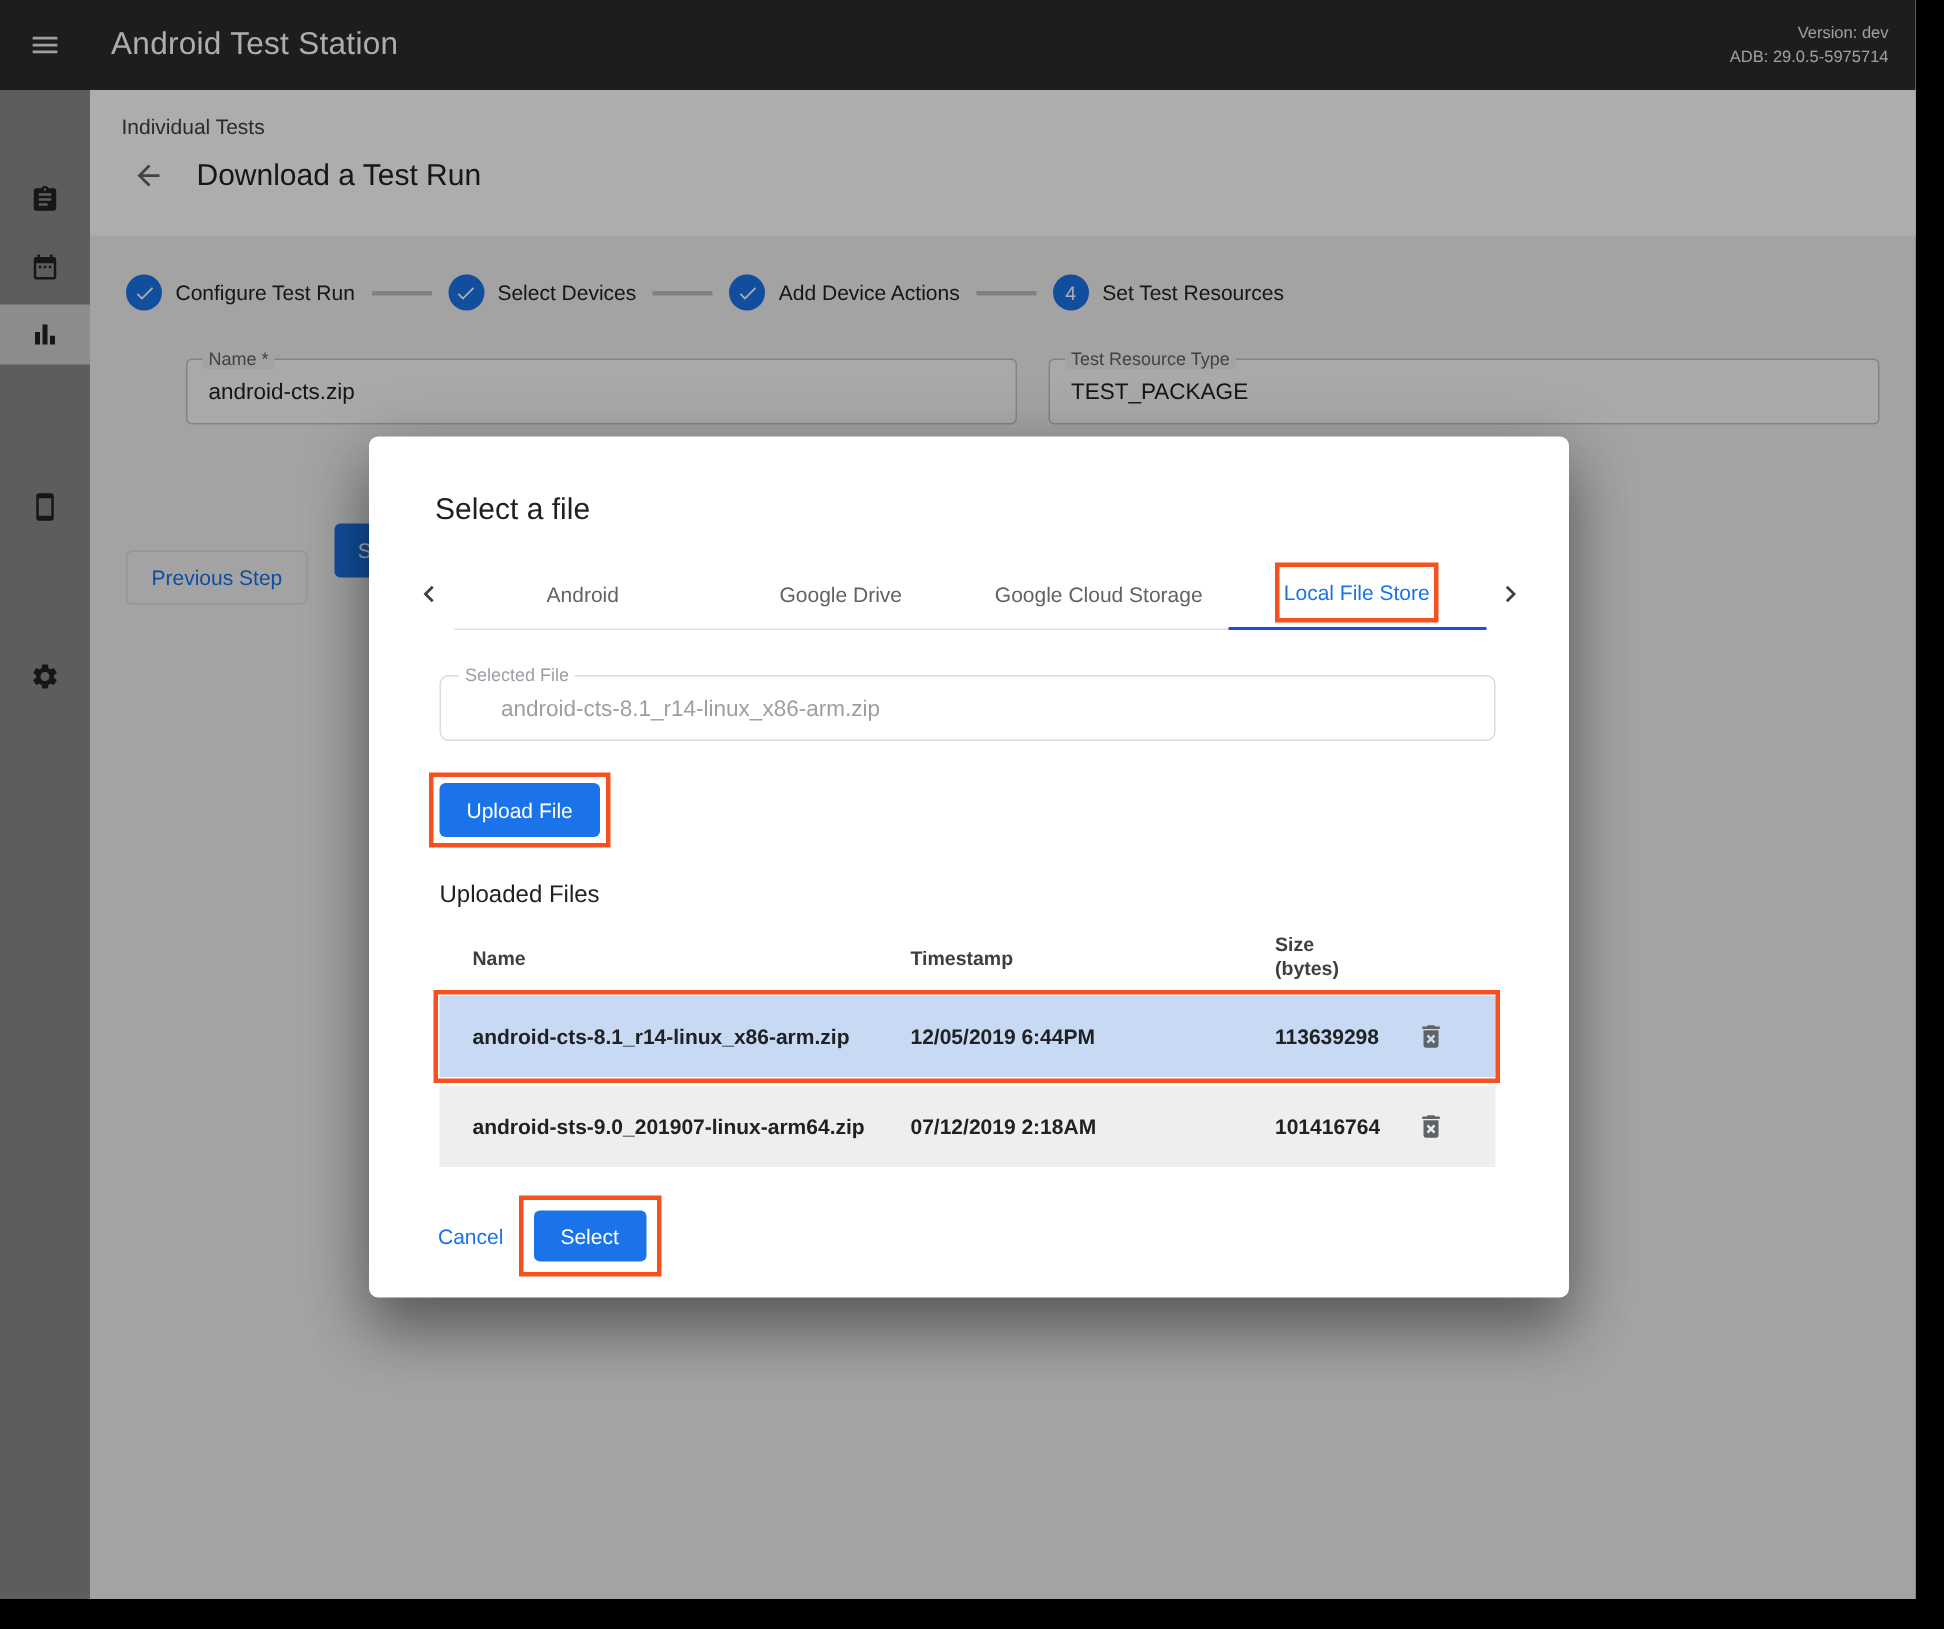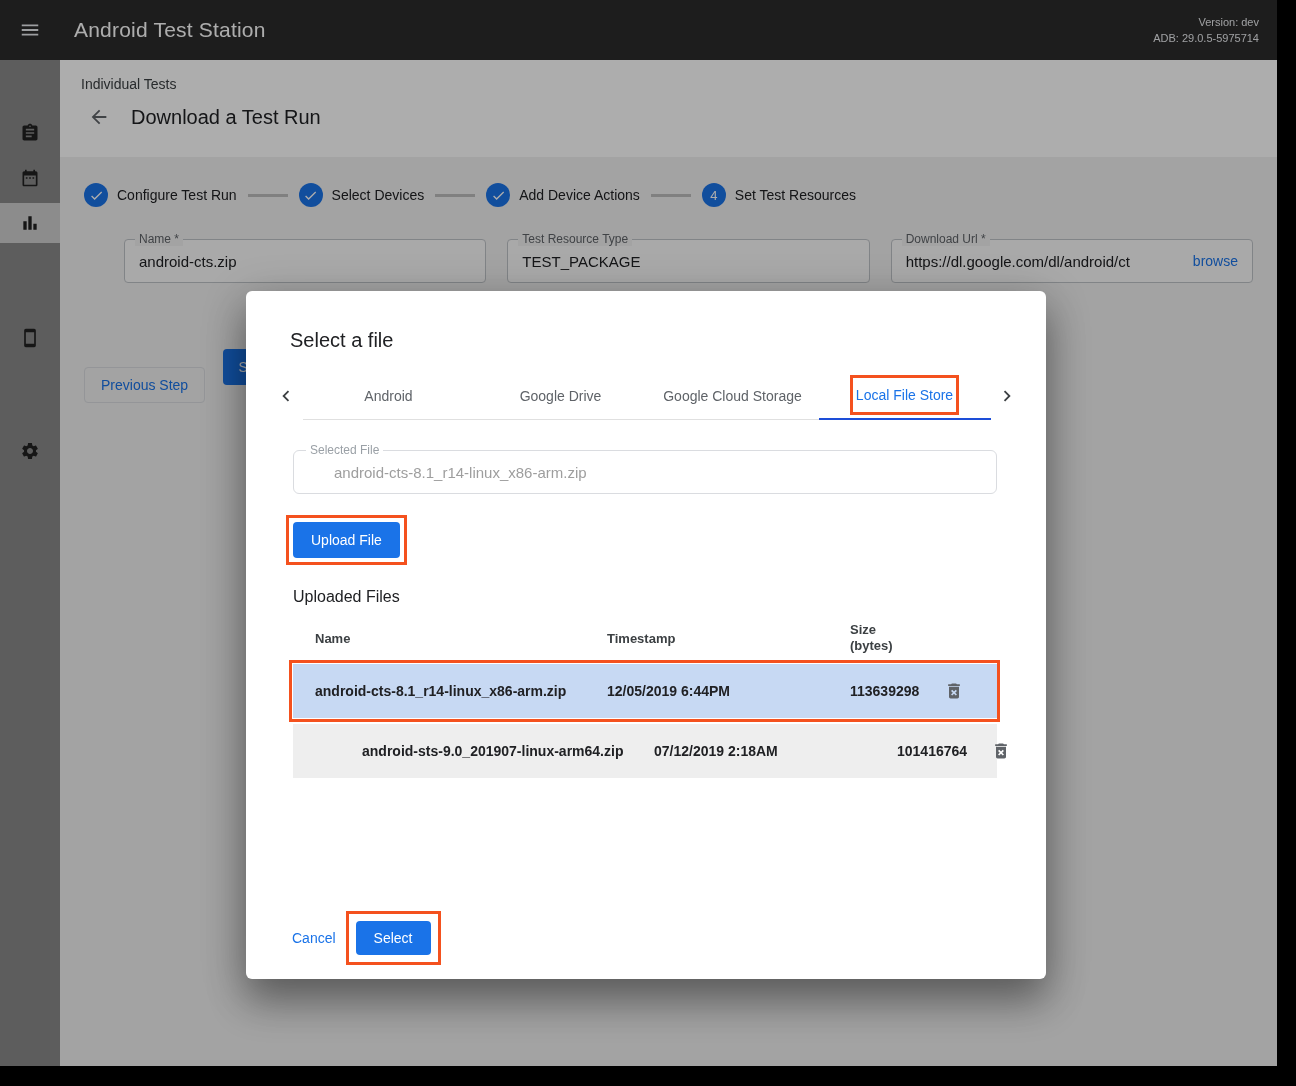--- a/index.html
+++ b/index.html
@@ -42,21 +42,21 @@
   .flabel { position:absolute; top:-8px; left:10px; font-size:12px; color:#5f6368; background:#f0f0f0; padding:0 4px; white-space:nowrap; }
   .fvalue { padding:0 14px; font-size:15px; color:#202124; white-space:nowrap; overflow:hidden; flex:1; }
   .browse-link { color:#1a73e8; font-size:14px; font-weight:500; padding-right:14px; cursor:pointer; white-space:nowrap; }
 
   .buttons-row { display:flex; align-items:center; margin-top:48px; }
   .btn-outline { height:36px; padding:0 16px; border:1px solid #dadce0; border-radius:4px; background:transparent; color:#1a73e8; font-size:14px; font-weight:500; font-family:inherit; cursor:pointer;margin-top:36px; }
   .btn-stub { height:36px; min-width:40px; margin-left:18px; border:none; border-radius:4px 0 0 4px; background:#1a73e8; color:#fff; font-size:14px; font-weight:500; font-family:inherit; cursor:pointer; }
 
   
   .backdrop { position:absolute; inset:0; background:rgba(0,0,0,0.32); z-index:10; }
-  .dialog { position:absolute; left:246px; top:291px; width:800px; height:688px; background:#fff; border-radius:6px; z-index:20; box-shadow:0 24px 38px rgba(0,0,0,.30), 0 9px 46px rgba(0,0,0,.24); }
+  .dialog { position:absolute; left:246px; top:291px; width:800px; height:574px; background:#fff; border-radius:6px; z-index:20; box-shadow:0 24px 38px rgba(0,0,0,.30), 0 9px 46px rgba(0,0,0,.24); }
   .dialog-title { font-size:20px; color:#202124; margin:38px 0 0 44px; }
 
   .tabbar { display:flex; align-items:stretch; height:48px; margin:20px 23px 0 24px; }
   .tab-chevron { width:42px; display:flex; align-items:center; justify-content:center; cursor:pointer; }
   .tab-chevron svg { fill:#3c4043; }
   .tabs { display:flex; border-bottom:1px solid #e0e0e0; }
   .tab { width:172px; display:flex; align-items:center; justify-content:center; font-size:14px; font-weight:500; color:#5f6368; cursor:pointer; }
   .tab.active { color:#1a73e8; border-bottom:2px solid #1d4ed8; margin-bottom:-1px; }
   .tab .tab-label-wrap { position:relative; padding:2px 1px; }
 
@@ -70,21 +70,21 @@
   .btn-blue { border:none; border-radius:4px; background:#1a73e8; color:#fff; font-size:14px; font-weight:500; font-family:inherit; padding:10px 18px; cursor:pointer; }
 
   .uploaded-title { font-size:16px; color:#202124; margin:30px 0 0 47px; }
 
   .ftable { margin:12px 49px 0 47px;font-weight:bold; }
   .thead { display:grid; grid-template-columns:314px 243px 70px 67px; align-items:center; height:40px; font-size:13px; color:#3c4043; }
   .thead .th-name { padding-left:22px; }
   .th-size { line-height:1.25; width:48px; }
   .trow { position:relative; display:grid; grid-template-columns:314px 243px 70px 67px; align-items:center; height:54px; margin-top:6px; font-size:14px; color:#202124; cursor:pointer; }
   .trow.selected { background:#c7d9f3; }
-  .trow.normal { background:#eeeeee;padding-left:47px; }
+  .trow.normal { background:#eeeeee; }
   .trow .td-name { padding-left:22px; white-space:nowrap; overflow:hidden; }
   .td-size { white-space:nowrap; overflow:hidden; }
   .trash-btn { width:34px; height:34px; border:none; background:transparent; display:flex; align-items:center; justify-content:center; cursor:pointer; justify-self:center; }
   .trash-btn svg { fill:#5f6368; }
 
   .dialog-footer { position:absolute; left:44px; bottom:24px; display:flex; align-items:center; }
   .btn-text { border:none; background:transparent; color:#1a73e8; font-size:14px; font-weight:500; font-family:inherit; padding:8px 2px; cursor:pointer; }
   .select-wrap { position:relative; margin-left:18px; }
 </style>
 </head>
@@ -183,25 +183,20 @@
       </div>
 
       <div class="fields-row">
         <div class="field">
           <div class="flabel">Name *</div>
           <div class="fvalue">android-cts.zip</div>
         </div>
         <div class="field">
           <div class="flabel">Test Resource Type</div>
           <div class="fvalue">TEST_PACKAGE</div>
-        </div>
-        <div class="field">
-          <div class="flabel">Download Url *</div>
-          <div class="fvalue">https://dl.google.com/dl/android/ct</div>
-          <span class="browse-link">browse</span>
         </div>
       </div>
 
       <div class="buttons-row">
         <button class="btn-outline">Previous Step</button>
         <button class="btn-stub">S</button>
       </div>
     </div>
   </div>
 

